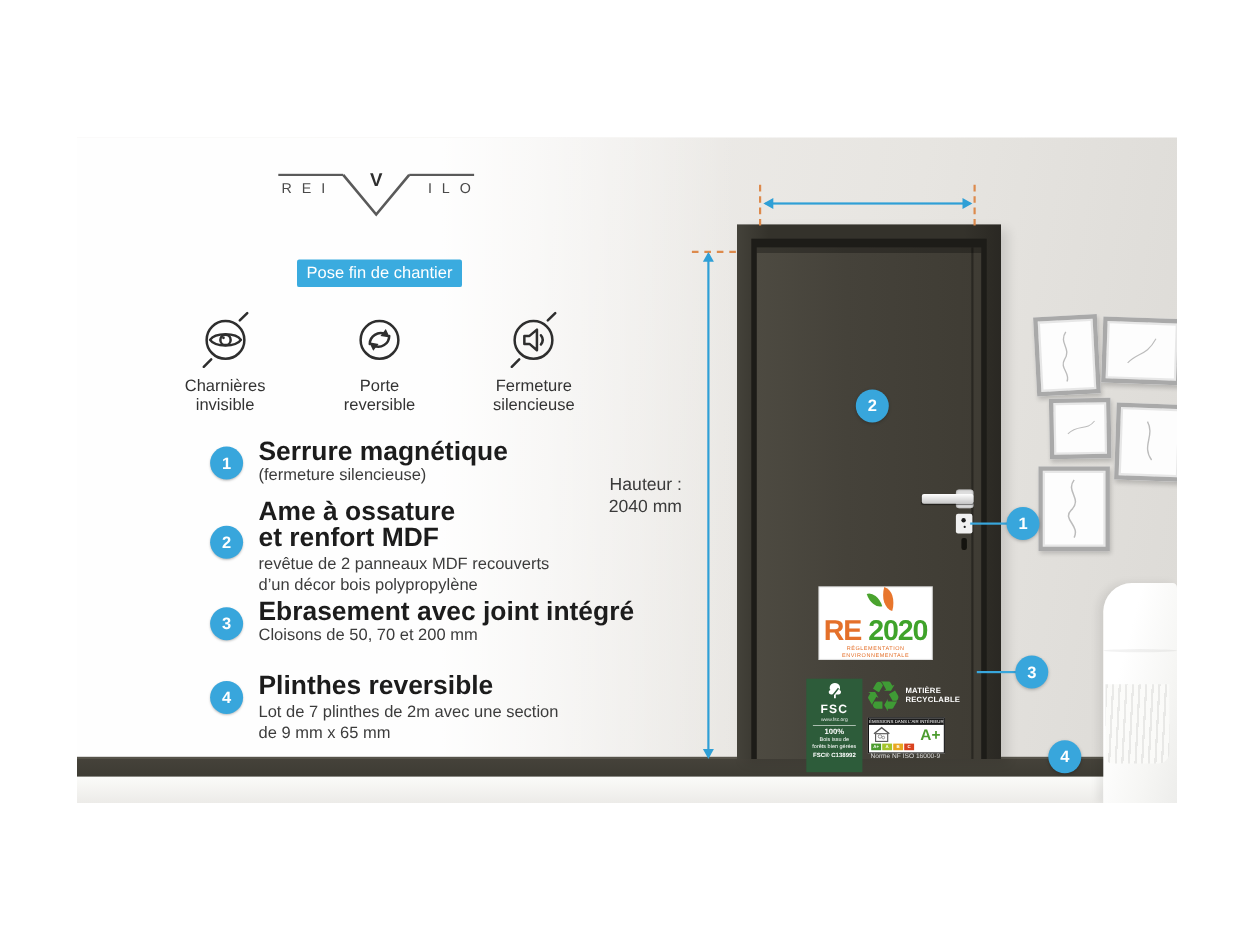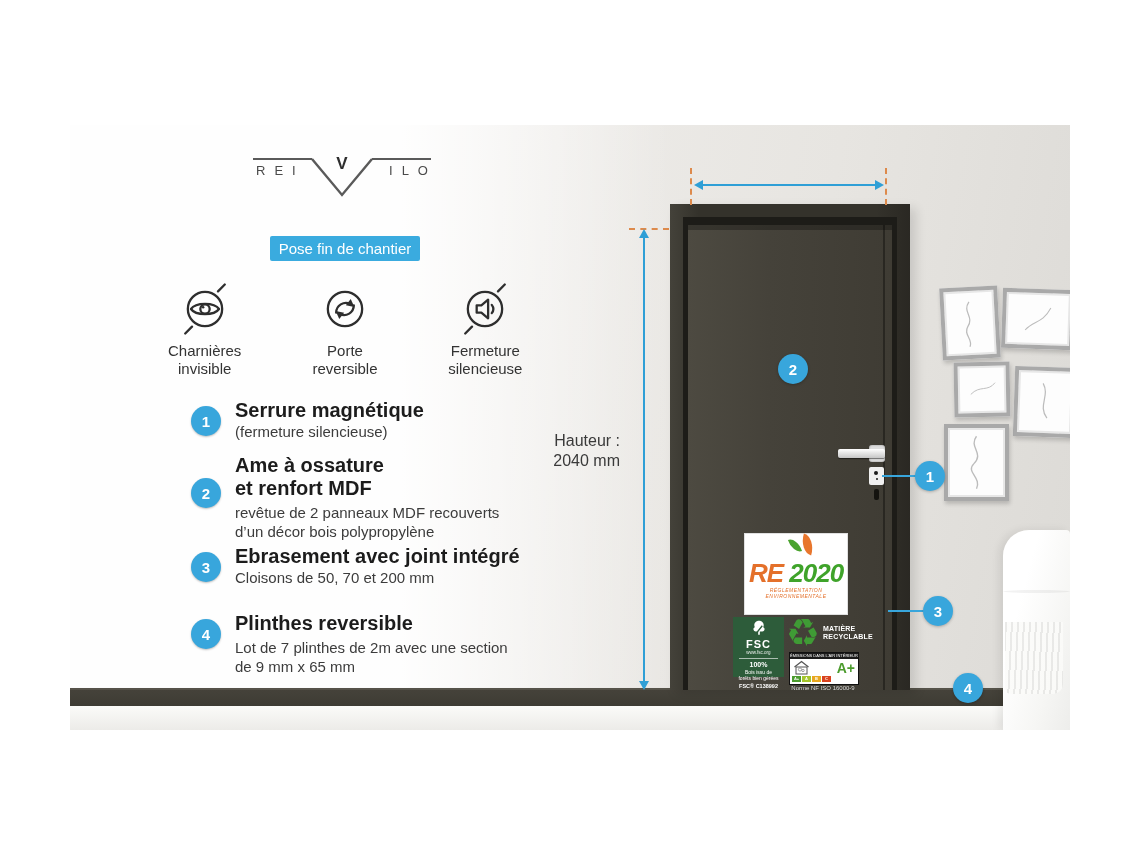--- a/index.html
+++ b/index.html
@@ -28,21 +28,21 @@
         font-size:15px;display:flex;align-items:center;justify-content:center;border-radius:2px;z-index:3;}
   
   .icons-row{position:absolute;left:86px;top:158px;width:378px;display:flex;z-index:3;gap:43px;}
   .icon-col{flex:1;display:flex;flex-direction:column;align-items:center;}
   .icon-label{margin-top:7px;font-size:15px;line-height:18px;color:#333;text-align:center;}
   
   .f-badge{position:absolute;left:121px;width:30px;height:30px;border-radius:50%;background:#38a6dc;color:#fff;
         font-size:15px;font-weight:bold;display:flex;align-items:center;justify-content:center;z-index:3;
         box-shadow:0 1px 2px rgba(0,0,0,.25);}
   .f-text{position:absolute;left:165px;z-index:3;}
-  .f-title{font-size:20px;font-weight:bold;color:#1c1c1c;line-height:23px;}
+  .f-title{font-size:24px;font-weight:bold;color:#1c1c1c;line-height:23px;}
   .f-desc{font-size:15px;color:#3c3c3c;line-height:19px;margin-top:3px;}
   
   .dim-width-label{position:absolute;left:590px;top:16px;width:250px;text-align:center;font-size:15.5px;color:#3a3a3a;z-index:5;}
   .dash-v{position:absolute;top:43px;height:37px;width:0;border-left:2px dashed #dd8a4c;z-index:5;}
   .dash-h{position:absolute;left:559px;top:103px;width:40px;height:0;border-top:2px dashed #dd8a4c;z-index:5;}
   .arrow-h{position:absolute;left:626px;top:59px;width:186px;height:2px;background:#2f9fd6;z-index:5;}
   .arrow-h::before{content:"";position:absolute;left:-2px;top:-4px;border-top:5px solid transparent;border-bottom:5px solid transparent;border-right:9px solid #2f9fd6;}
   .arrow-h::after{content:"";position:absolute;right:-2px;top:-4px;border-top:5px solid transparent;border-bottom:5px solid transparent;border-left:9px solid #2f9fd6;}
   .arrow-v{position:absolute;left:573px;top:106px;width:2px;height:457px;background:#2f9fd6;z-index:5;}
   .arrow-v::before{content:"";position:absolute;top:-2px;left:-4px;border-left:5px solid transparent;border-right:5px solid transparent;border-bottom:9px solid #2f9fd6;}
@@ -61,30 +61,30 @@
         background:linear-gradient(180deg,#ffffff,#c6c6c6);box-shadow:0 1px 1px rgba(0,0,0,.5);z-index:4;}
   .handle-plate{position:absolute;left:199px;top:241px;width:16px;height:17px;border-radius:3px;background:#dedede;box-shadow:inset 0 0 2px #8a8a8a;z-index:3;}
   .lock-plate{position:absolute;left:199px;top:263px;width:15px;height:18px;border-radius:2px;background:#f0f0f0;z-index:4;}
   .lock-plate::after{content:"";position:absolute;left:5px;top:4px;width:4px;height:4px;border-radius:50%;background:#1c1c1c;box-shadow:1px 6px 0 -1px #1c1c1c;}
   .cylinder{position:absolute;left:204px;top:285px;width:5px;height:11px;border-radius:2px;background:#14130f;z-index:4;}
   
   .marker{position:absolute;width:30px;height:30px;border-radius:50%;background:#38a6dc;color:#fff;font-size:15px;
         font-weight:bold;display:flex;align-items:center;justify-content:center;z-index:7;box-shadow:0 1px 3px rgba(0,0,0,.25);}
   .connector{position:absolute;height:2px;background:#38a6dc;z-index:6;}
   
-  .cert-re2020{position:absolute;left:675px;top:409px;width:102px;height:80px;background:#fff;z-index:5;
-        box-shadow:0 0 0 1px #e0e0e0;text-align:center;font-style:italic;}
+  .cert-re2020{position:absolute;left:675px;top:409px;width:102px;height:65px;background:#fff;z-index:5;
+        box-shadow:0 0 0 1px #e0e0e0;text-align:center;}
   .leaf{position:absolute;border-radius:0 100% 0 100%;}
   .leaf-green{left:45px;top:4px;width:10px;height:15px;background:#4aa32e;transform:rotate(-18deg);}
   .leaf-orange{left:56px;top:1px;width:13px;height:19px;background:#e8762d;transform:rotate(16deg);}
   .re2020-row{position:absolute;left:0;right:0;top:24px;font-size:26px;font-weight:bold;letter-spacing:-1px;}
   .re2020-re{color:#e4702a;}
   .re2020-year{color:#3fa32a;}
   .re2020-sub{position:absolute;left:0;right:0;top:53px;font-size:5px;letter-spacing:.5px;color:#e4702a;}
-  .cert-fsc{position:absolute;left:663px;top:492px;width:51px;height:60px;background:#2d5c3a;z-index:5;color:#fff;
+  .cert-fsc{position:absolute;left:663px;top:492px;width:51px;height:85px;background:#2d5c3a;z-index:5;color:#fff;
         text-align:center;font-size:5px;line-height:6px;}
   .fsc-name{font-size:11px;font-weight:bold;line-height:11px;letter-spacing:1px;}
   .fsc-url{font-size:4.5px;opacity:.9;}
   .fsc-sep{border-top:1px solid rgba(255,255,255,.6);margin:2px 6px;}
   .fsc-pct{font-size:7px;font-weight:bold;line-height:8px;}
   .fsc-code{font-size:5.5px;font-weight:bold;margin-top:2px;}
   .cert-recycle{position:absolute;left:716px;top:487px;width:84px;height:42px;z-index:5;display:flex;align-items:center;}
   .recycle-glyph{font-size:38px;line-height:40px;color:#3f9b35;font-family:"DejaVu Sans",sans-serif;}
   .recycle-text{margin-left:3px;color:#fff;font-size:7px;font-weight:bold;line-height:8.5px;letter-spacing:.2px;}
   .cert-air{position:absolute;left:719px;top:527px;width:68px;height:31px;background:#fff;border:1px solid #111;z-index:5;}

